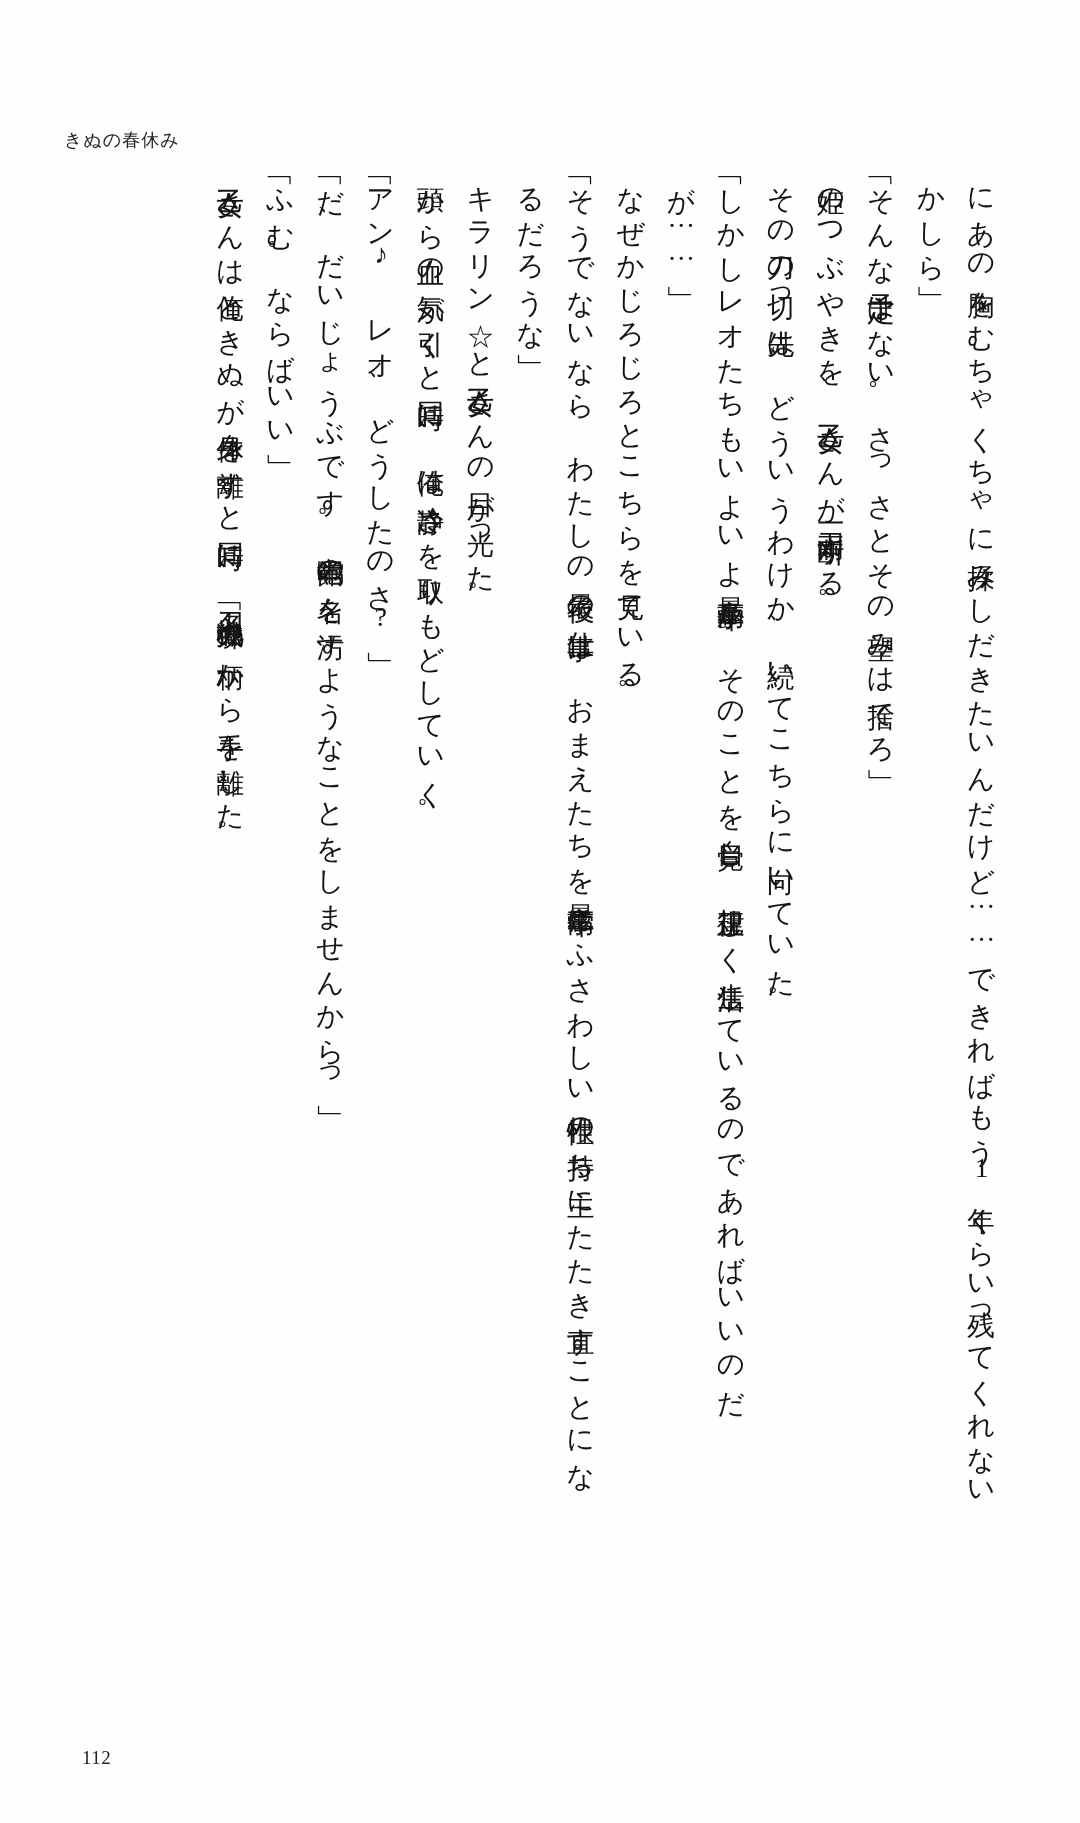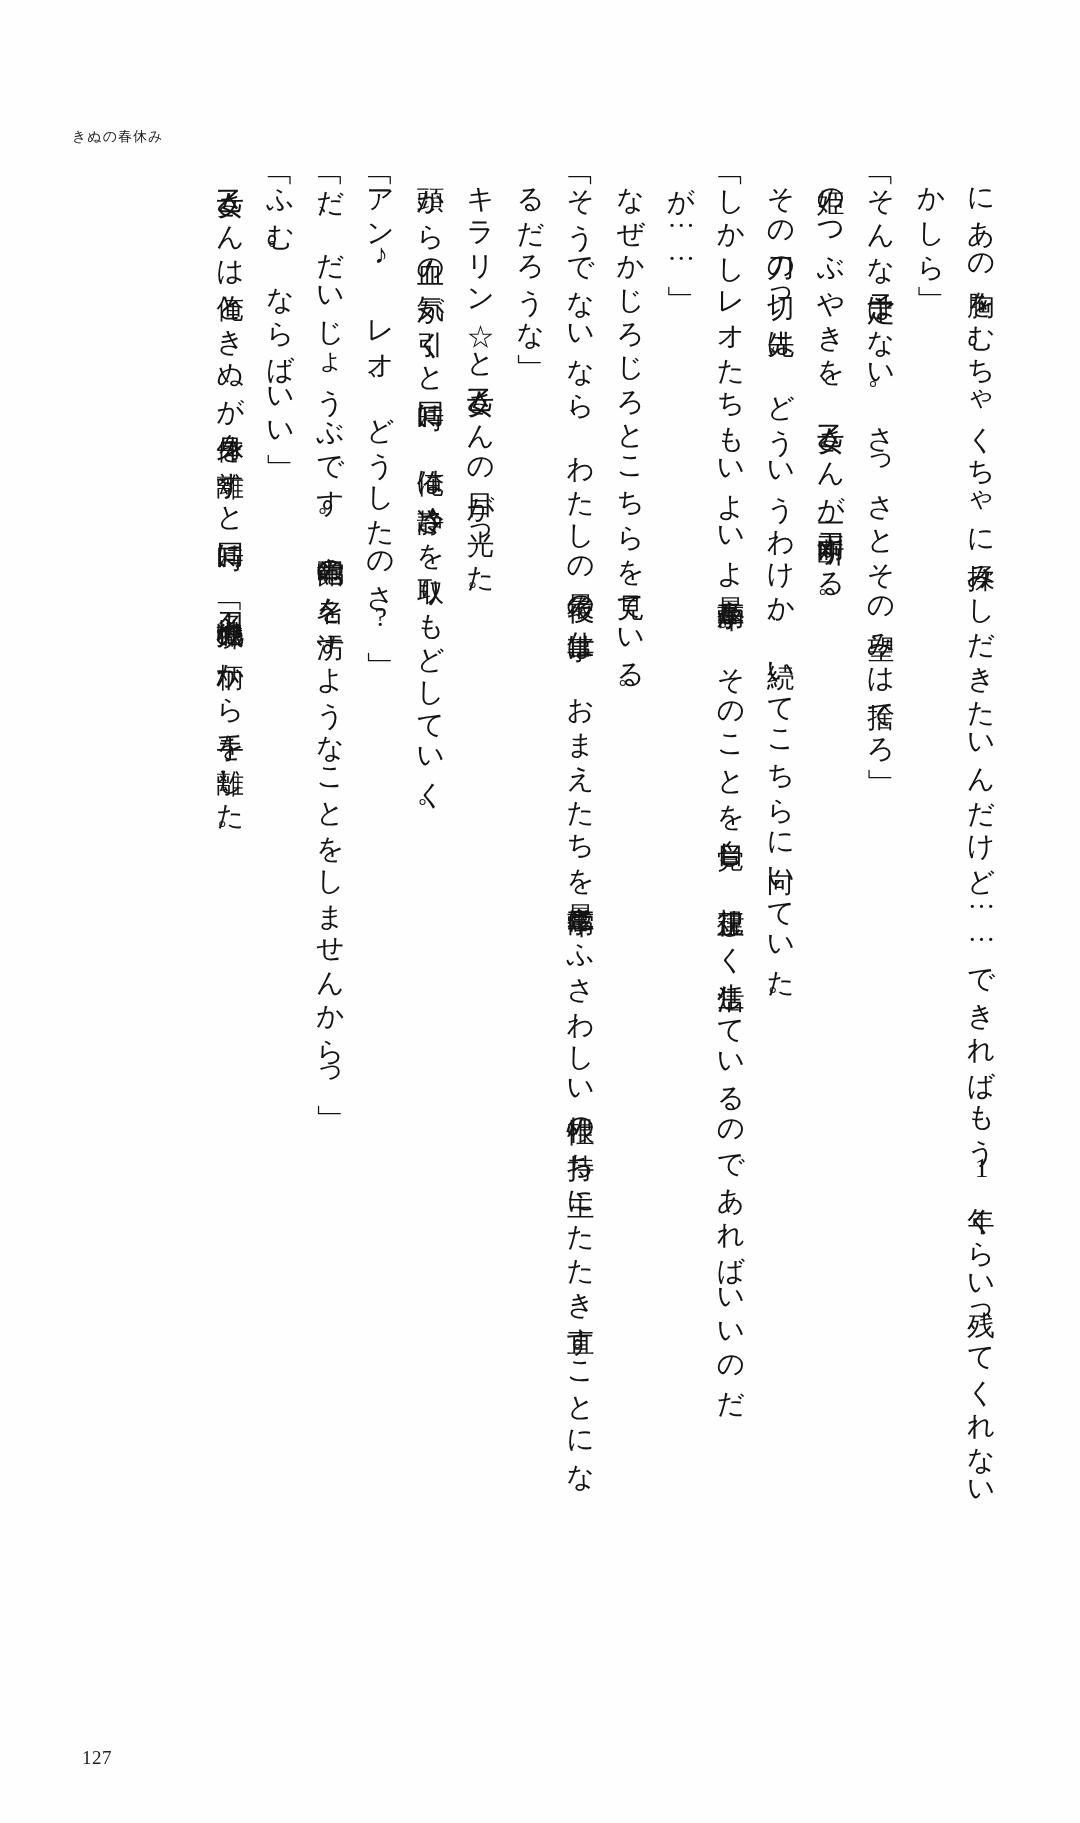--- a/index.html
+++ b/index.html
@@ -19,22 +19,22 @@
   .page {
     position: absolute;
     inset: 0;
     background: #fefefe;
   }
 
   
   .running-header {
     position: absolute;
     top: 128px;
-    left: 72px;
-    font-size: 14px;
+    left: 64px;
+    font-size: 18px;
     letter-spacing: 1px;
     color: #222;
     white-space: nowrap;
   }
 
   
   .folio {
     position: absolute;
     bottom: 54px;
     left: 82px;
@@ -82,15 +82,15 @@
     <p>なぜかじろじろとこちらを見ている。</p>
     <p>「そうでないなら、わたしの最後の仕事は、おまえたちを最高学年にふさわしい根性の持ち主にたたき直すことになるだろうな」</p>
     <p>キラリン☆と乙女さんの目が光った。</p>
     <p>頭から血の気が引くと同時に、俺は冷静さを取りもどしていく。</p>
     <p>「アン♪　レオ、どうしたのさ?」</p>
     <p>「だ、だいじょうぶです。竜鳴館の名を汚すようなことをしませんからっ」</p>
     <p>「ふむ。ならばいい」</p>
     <p>乙女さんは俺ときぬが身体を離すと同時に、名刀「地獄蝶々」の柄から手を離した。</p>
   </div>
 
-  <div class="folio">127</div>
+  <div class="folio">112</div>
 
 </div>
 
 </body></html>

